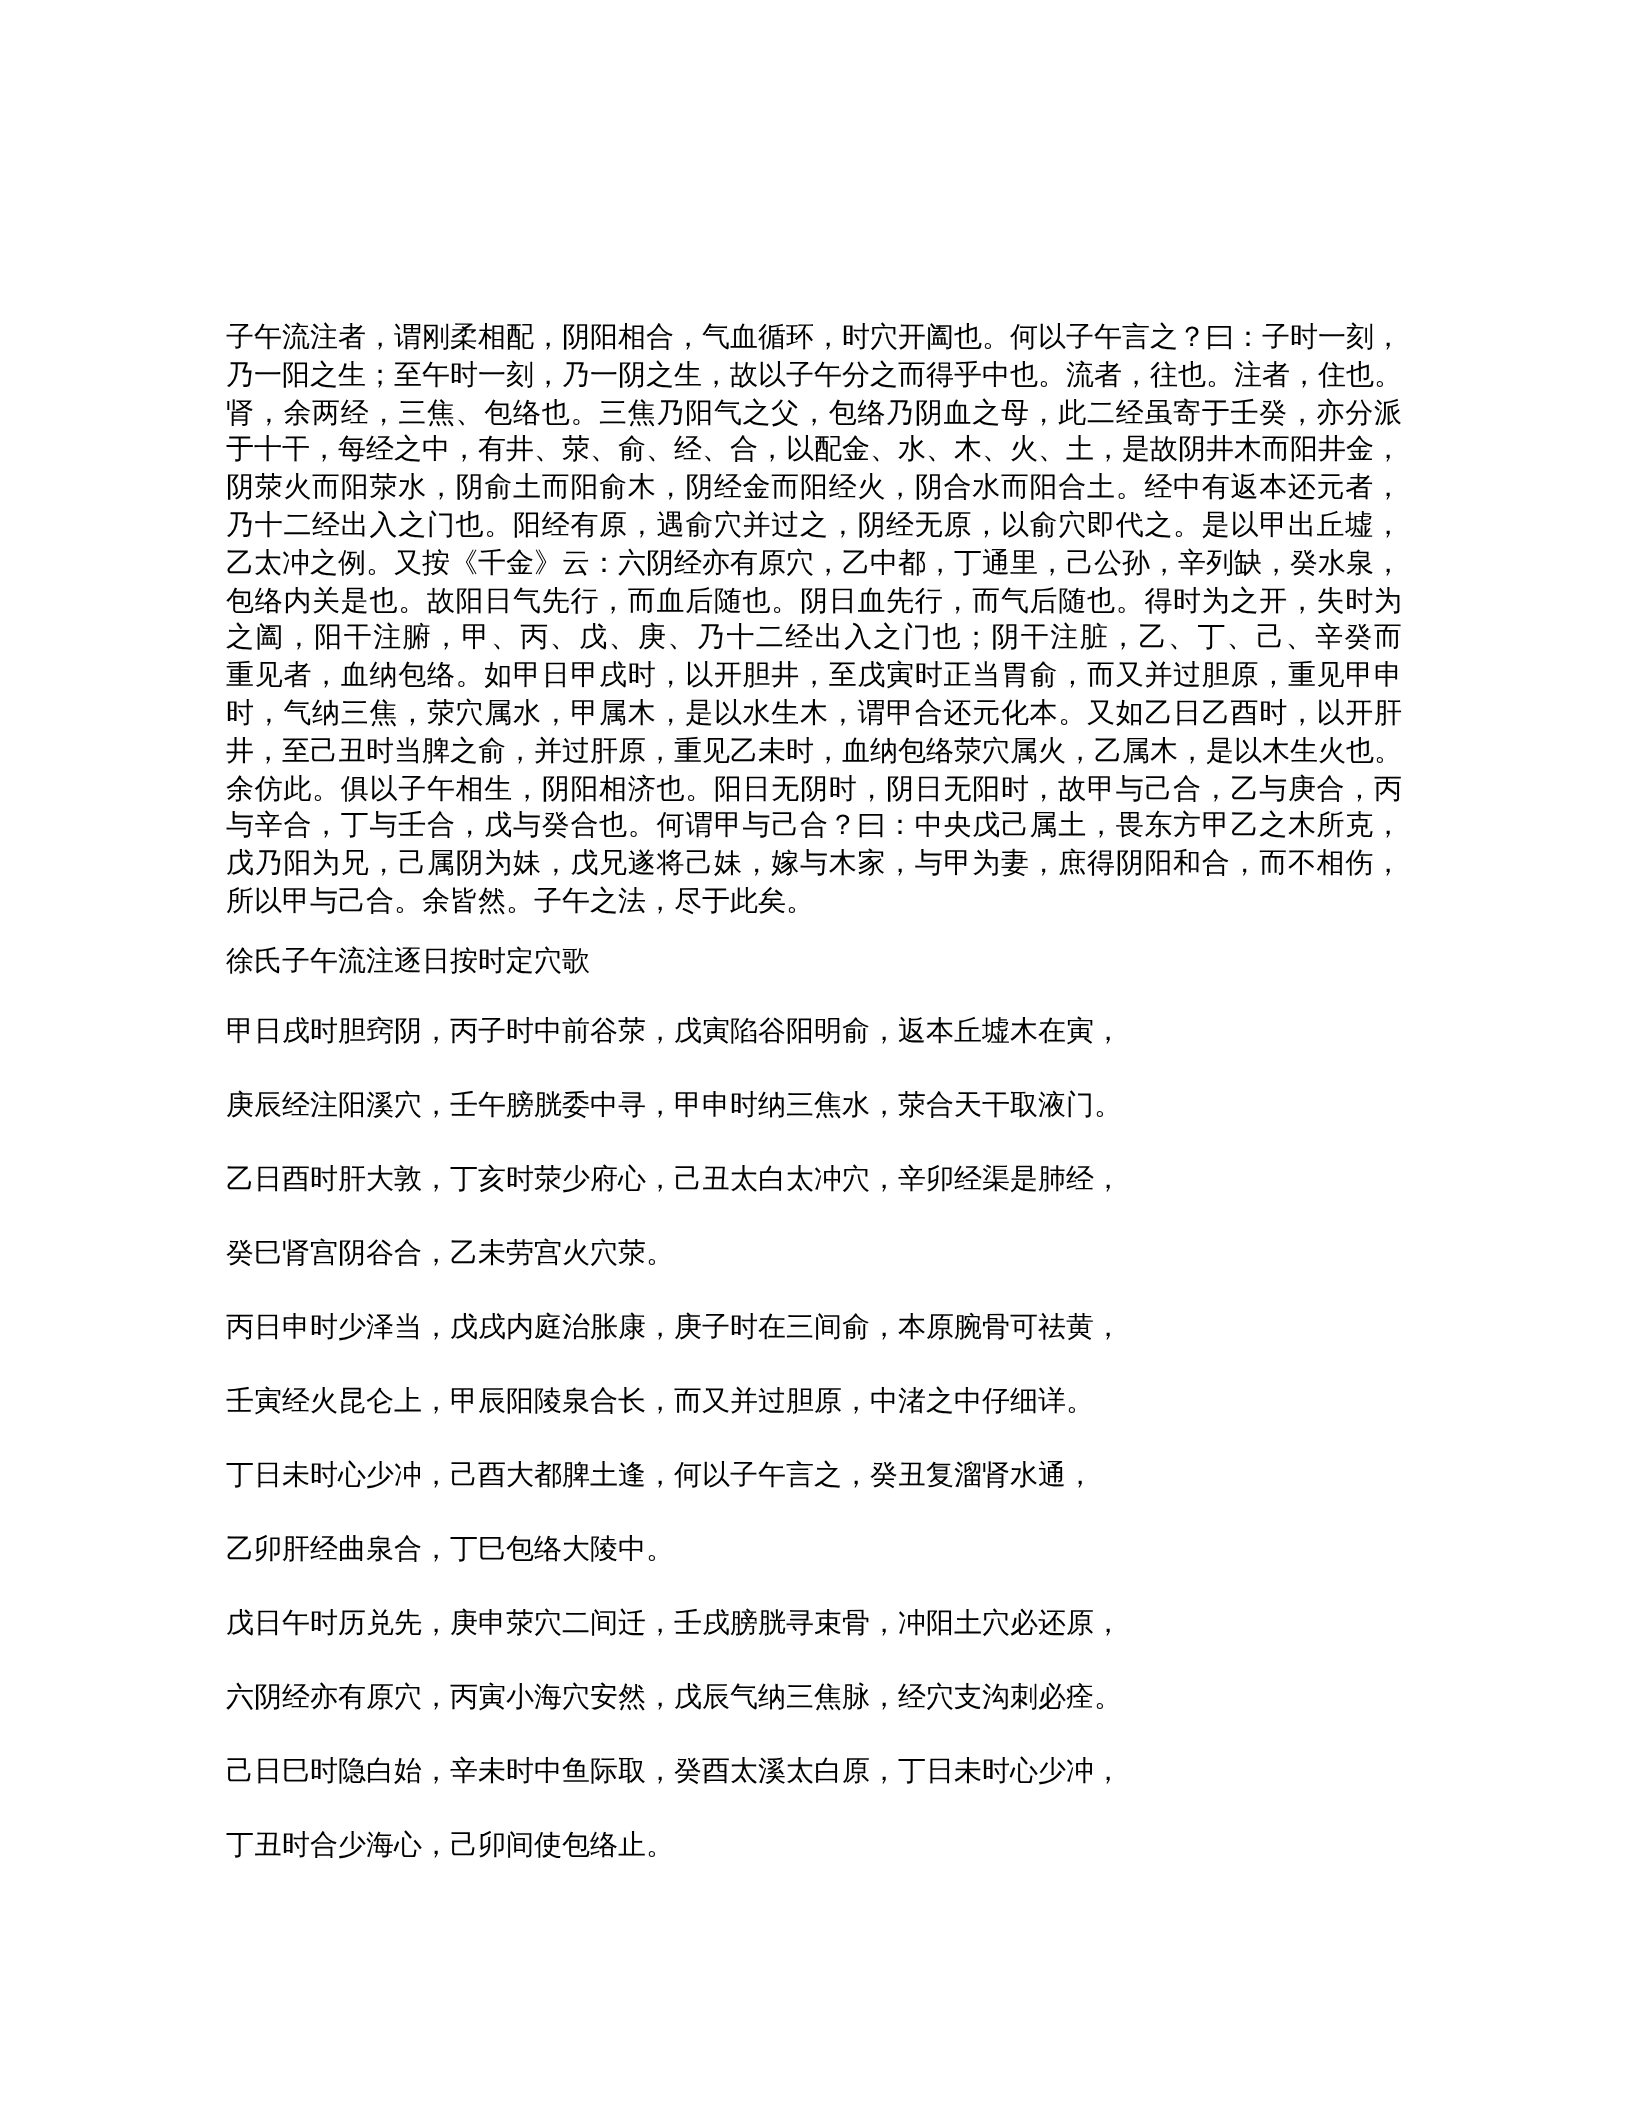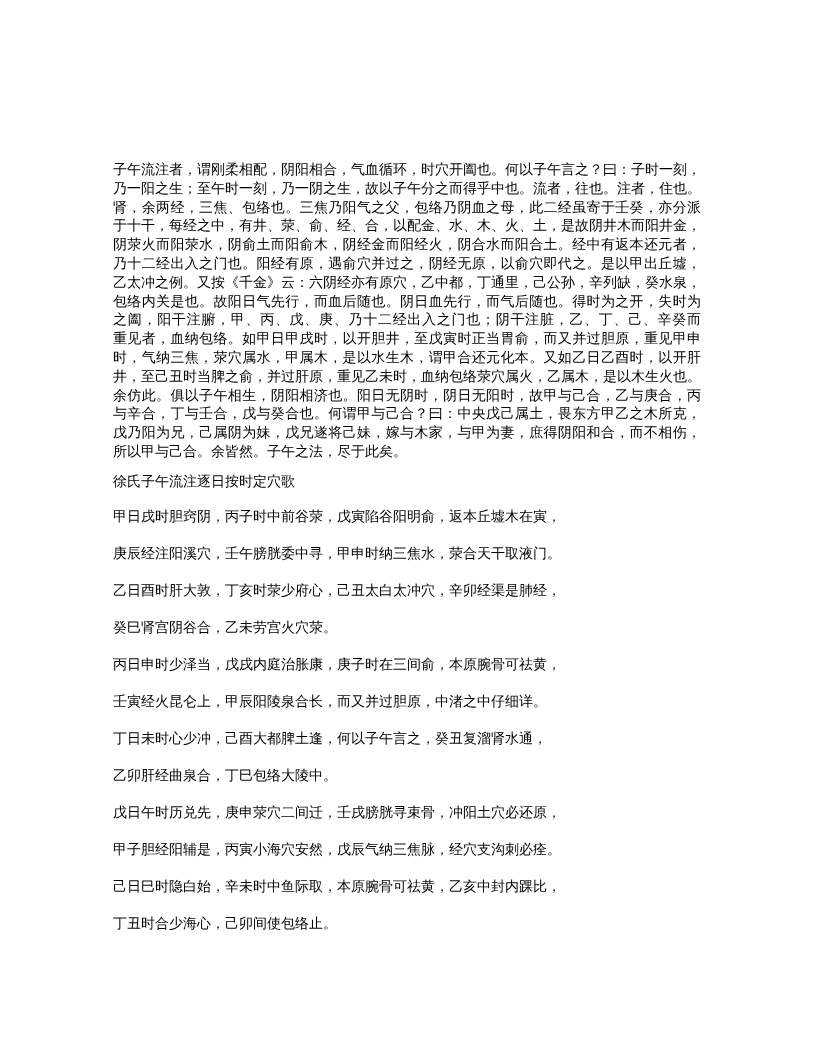--- a/index.html
+++ b/index.html
@@ -84,18 +84,18 @@
   <div class="verse">
       <div class="line">甲日戌时胆窍阴，丙子时中前谷荥，戊寅陷谷阳明俞，返本丘墟木在寅，</div>
       <div class="line">庚辰经注阳溪穴，壬午膀胱委中寻，甲申时纳三焦水，荥合天干取液门。</div>
       <div class="line">乙日酉时肝大敦，丁亥时荥少府心，己丑太白太冲穴，辛卯经渠是肺经，</div>
       <div class="line">癸巳肾宫阴谷合，乙未劳宫火穴荥。</div>
       <div class="line">丙日申时少泽当，戊戌内庭治胀康，庚子时在三间俞，本原腕骨可祛黄，</div>
       <div class="line">壬寅经火昆仑上，甲辰阳陵泉合长，而又并过胆原，中渚之中仔细详。</div>
       <div class="line">丁日未时心少冲，己酉大都脾土逢，何以子午言之，癸丑复溜肾水通，</div>
       <div class="line">乙卯肝经曲泉合，丁巳包络大陵中。</div>
       <div class="line">戊日午时历兑先，庚申荥穴二间迁，壬戌膀胱寻束骨，冲阳土穴必还原，</div>
-      <div class="line">甲子胆经阳辅是，丙寅小海穴安然，戊辰气纳三焦脉，经穴支沟刺必痊。</div>
-      <div class="line">己日巳时隐白始，辛未时中鱼际取，本原腕骨可祛黄，乙亥中封内踝比，</div>
+      <div class="line">六阴经亦有原穴，丙寅小海穴安然，戊辰气纳三焦脉，经穴支沟刺必痊。</div>
+      <div class="line">己日巳时隐白始，辛未时中鱼际取，癸酉太溪太白原，丁日未时心少冲，</div>
       <div class="line">丁丑时合少海心，己卯间使包络止。</div>
     </div>
 
 </div>
 
 </body></html>

